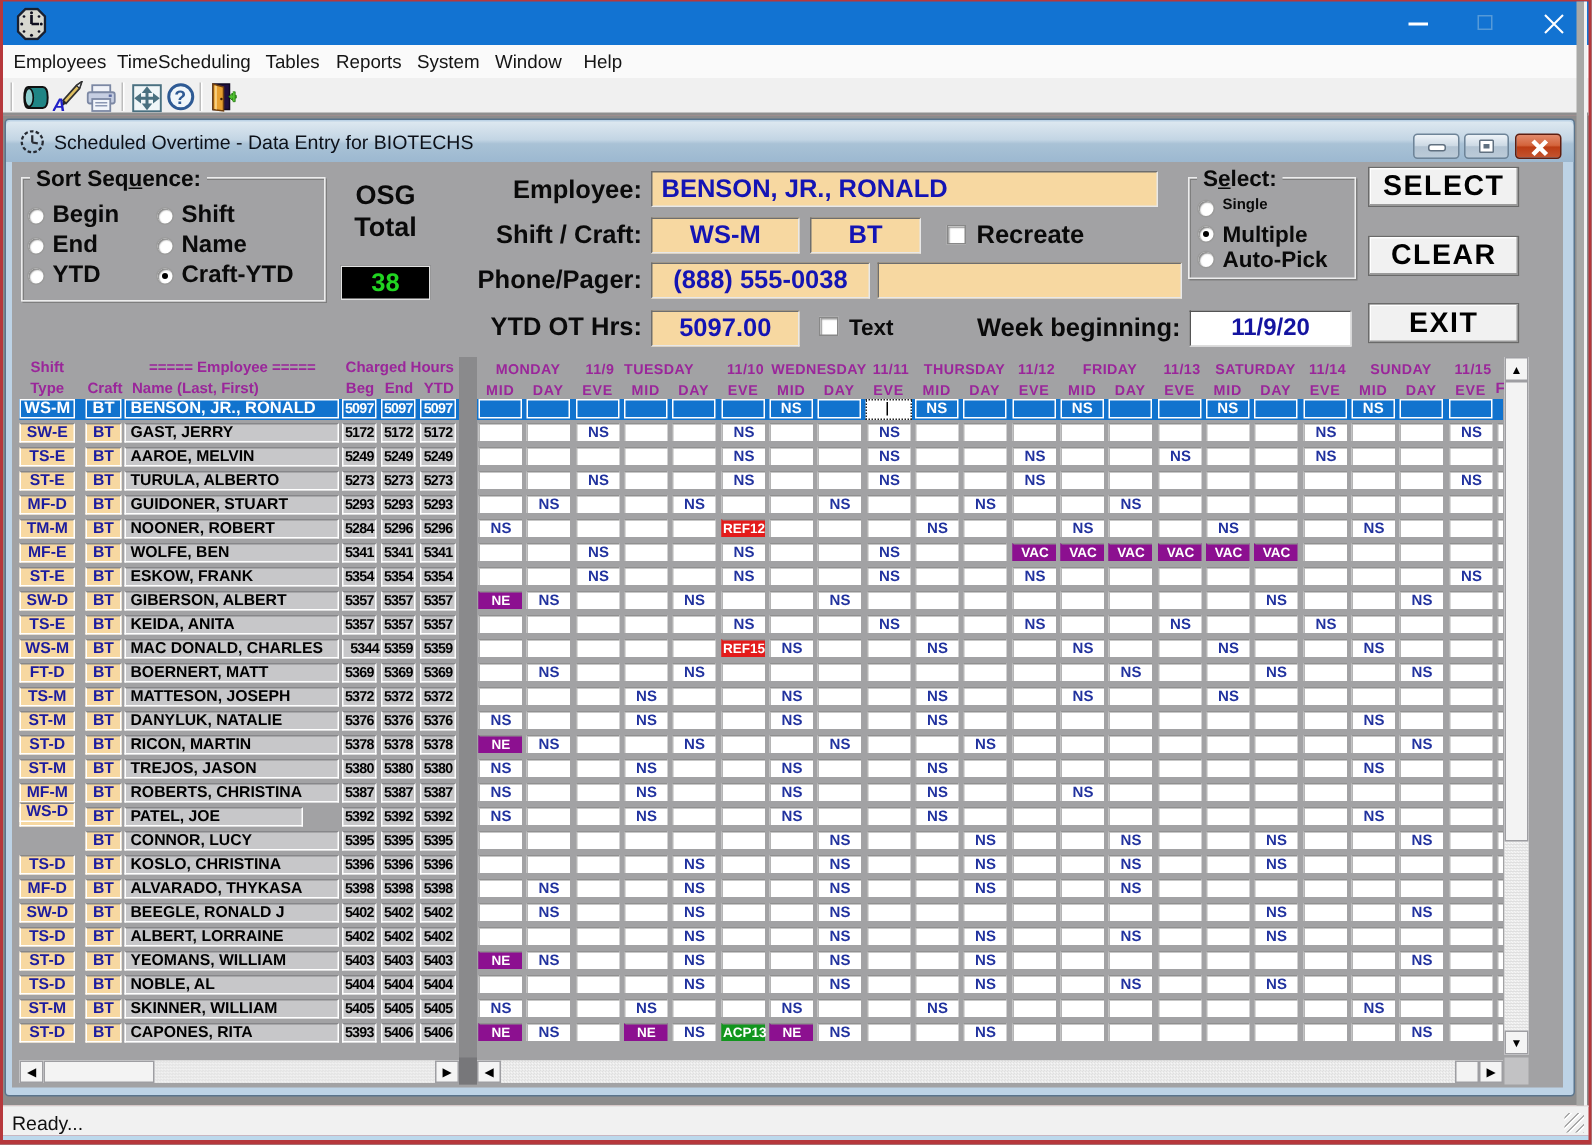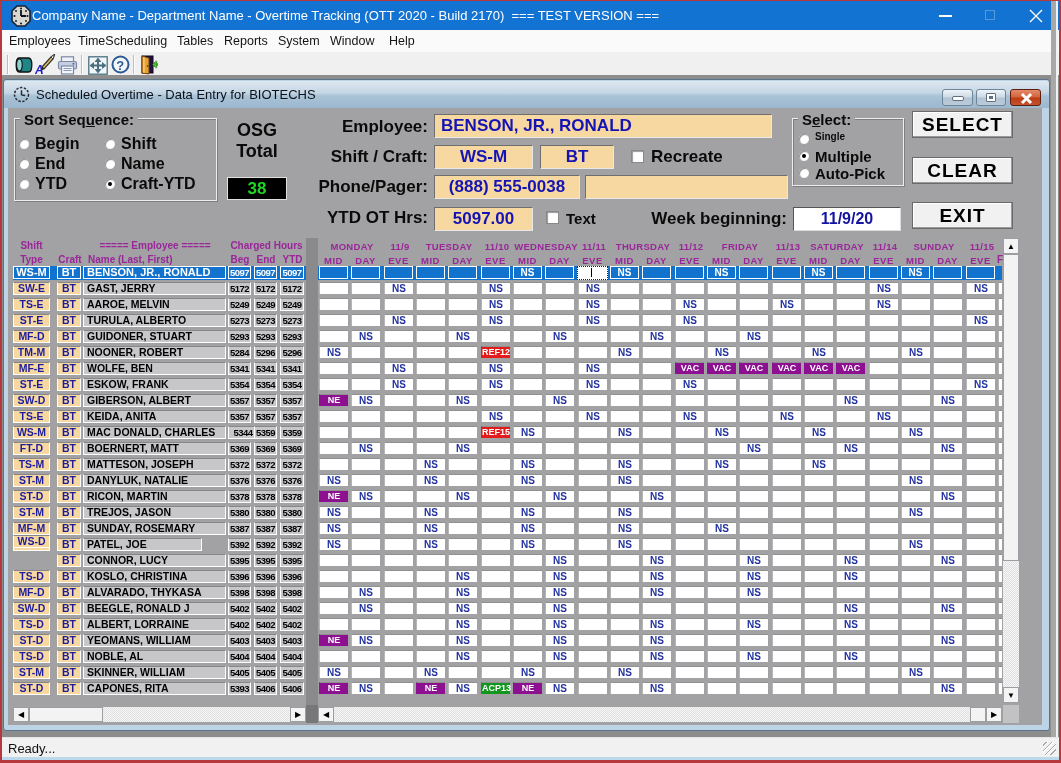--- a/index.html
+++ b/index.html
@@ -57,21 +57,20 @@
         <circle cx="10" cy="18.5" r="1"></circle>
         <circle cx="3.5" cy="11" r="1"></circle>
         <circle cx="16.5" cy="11" r="1"></circle>
         <circle cx="5" cy="6" r="0.9"></circle>
         <circle cx="15" cy="6" r="0.9"></circle>
         <circle cx="5" cy="16" r="0.9"></circle>
         <circle cx="15" cy="16" r="0.9"></circle>
       </g>
       <path d="M10 11 L10 5 M10 11 L15 11" stroke="#101020" stroke-width="1.8" fill="none"></path>
     </svg>
-<div id="titletext" class="abs">Company Name - Department Name - Overtime Tracking (OTT 2020 - Build 2170)&nbsp; === TEST VERSION ===</div>
 <div class="abs" style="left:937px;top:14px;width:13px;height:1.5px;background:#fff"></div>
 <div class="abs" style="left:983px;top:9px;width:10px;height:10px;border:1px solid #559ad8"></div>
 <svg class="abs" style="left:1027px;top:8px" width="14" height="14" viewBox="0 0 14 14">
       <path d="M1 1 L13 13 M13 1 L1 13" stroke="#fff" stroke-width="1.4"></path>
     </svg>
 </div>
 <div id="menubar" class="abs">
 <div class="mi" style="left:7px">Employees</div>
 <div class="mi" style="left:76px">TimeScheduling</div>
 <div class="mi" style="left:175px">Tables</div>
@@ -198,21 +197,21 @@
 <div class="hpur" style="left:88px;top:254px">Name (Last, First)</div>
 <div class="hpur" style="left:228px;top:240px;width:77px;text-align:center">Charged Hours</div>
 <div class="hpur" style="left:228px;top:254px;width:24px;text-align:center">Beg</div>
 <div class="hpur" style="left:254px;top:254px;width:24px;text-align:center">End</div>
 <div class="hpur" style="left:280px;top:254px;width:25px;text-align:center">YTD</div>
 <div class="hpur" style="left:319px;top:241px;width:66px;text-align:center;font-size:9.5px;letter-spacing:0.3px">MONDAY</div>
 <div class="hpur" style="left:384px;top:241px;width:32px;text-align:center;font-size:9.5px;letter-spacing:0.3px">11/9</div>
 <div class="hpur" style="left:319px;top:255px;width:29px;text-align:center;font-size:9.5px;letter-spacing:0.5px">MID</div>
 <div class="hpur" style="left:351px;top:255px;width:29px;text-align:center;font-size:9.5px;letter-spacing:0.5px">DAY</div>
 <div class="hpur" style="left:384px;top:255px;width:29px;text-align:center;font-size:9.5px;letter-spacing:0.5px">EVE</div>
-<div class="hpur" style="left:416px;top:241px;width:66px;text-align:center;font-size:9.5px;letter-spacing:0.3px">TUESDAY</div>
+<div class="hpur" style="left:416px;top:241px;width:66px;text-align:left;font-size:9.5px;letter-spacing:0.3px">TUESDAY</div>
 <div class="hpur" style="left:481px;top:241px;width:32px;text-align:center;font-size:9.5px;letter-spacing:0.3px">11/10</div>
 <div class="hpur" style="left:416px;top:255px;width:29px;text-align:center;font-size:9.5px;letter-spacing:0.5px">MID</div>
 <div class="hpur" style="left:448px;top:255px;width:29px;text-align:center;font-size:9.5px;letter-spacing:0.5px">DAY</div>
 <div class="hpur" style="left:481px;top:255px;width:29px;text-align:center;font-size:9.5px;letter-spacing:0.5px">EVE</div>
 <div class="hpur" style="left:513px;top:241px;width:66px;text-align:center;font-size:9.5px;letter-spacing:0.3px">WEDNESDAY</div>
 <div class="hpur" style="left:578px;top:241px;width:32px;text-align:center;font-size:9.5px;letter-spacing:0.3px">11/11</div>
 <div class="hpur" style="left:513px;top:255px;width:29px;text-align:center;font-size:9.5px;letter-spacing:0.5px">MID</div>
 <div class="hpur" style="left:545px;top:255px;width:29px;text-align:center;font-size:9.5px;letter-spacing:0.5px">DAY</div>
 <div class="hpur" style="left:578px;top:255px;width:29px;text-align:center;font-size:9.5px;letter-spacing:0.5px">EVE</div>
 <div class="hpur" style="left:610px;top:241px;width:66px;text-align:center;font-size:9.5px;letter-spacing:0.3px">THURSDAY</div>
@@ -666,21 +665,21 @@
 <div class="rcell" style="left:739px;top:506px"></div>
 <div class="rcell" style="left:772px;top:506px"></div>
 <div class="rcell" style="left:804px;top:506px"></div>
 <div class="rcell" style="left:836px;top:506px"></div>
 <div class="rcell" style="left:869px;top:506px"></div>
 <div class="rcell" style="left:901px;top:506px">NS</div>
 <div class="rcell" style="left:933px;top:506px"></div>
 <div class="rcell" style="left:966px;top:506px"></div>
 <div class="lcell shift" style="left:13px;top:522px;width:37px">MF-M</div>
 <div class="lcell shift" style="left:57px;top:522px;width:24px">BT</div>
-<div class="lcell gray namec" style="left:83px;top:522px;width:143px">SUNDAY, ROSEMARY</div>
+<div class="lcell gray namec" style="left:83px;top:522px;width:143px">ROBERTS, CHRISTINA</div>
 <div class="lcell gray num" style="left:228px;top:522px;width:23px">5387</div>
 <div class="lcell gray num" style="left:254px;top:522px;width:23px">5387</div>
 <div class="lcell gray num" style="left:280px;top:522px;width:24px">5387</div>
 <div class="rcell" style="left:319px;top:522px">NS</div>
 <div class="rcell" style="left:351px;top:522px"></div>
 <div class="rcell" style="left:384px;top:522px"></div>
 <div class="rcell" style="left:416px;top:522px">NS</div>
 <div class="rcell" style="left:448px;top:522px"></div>
 <div class="rcell" style="left:481px;top:522px"></div>
 <div class="rcell" style="left:513px;top:522px">NS</div>

